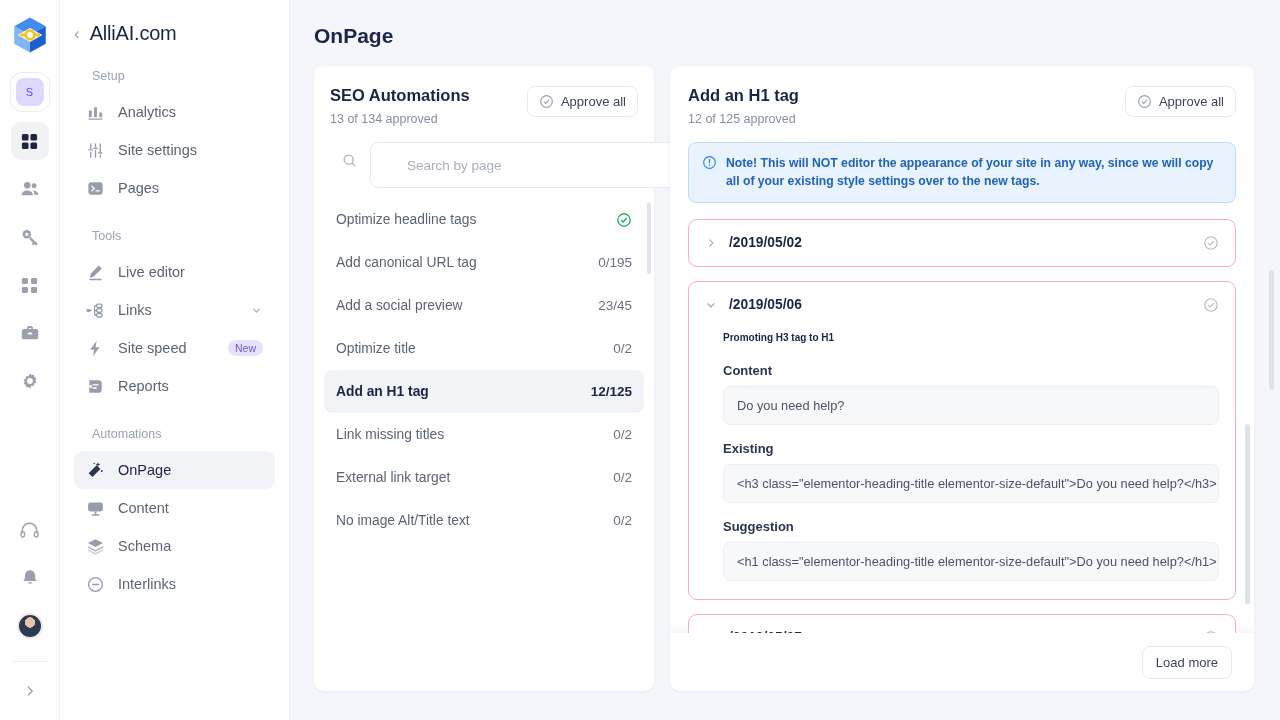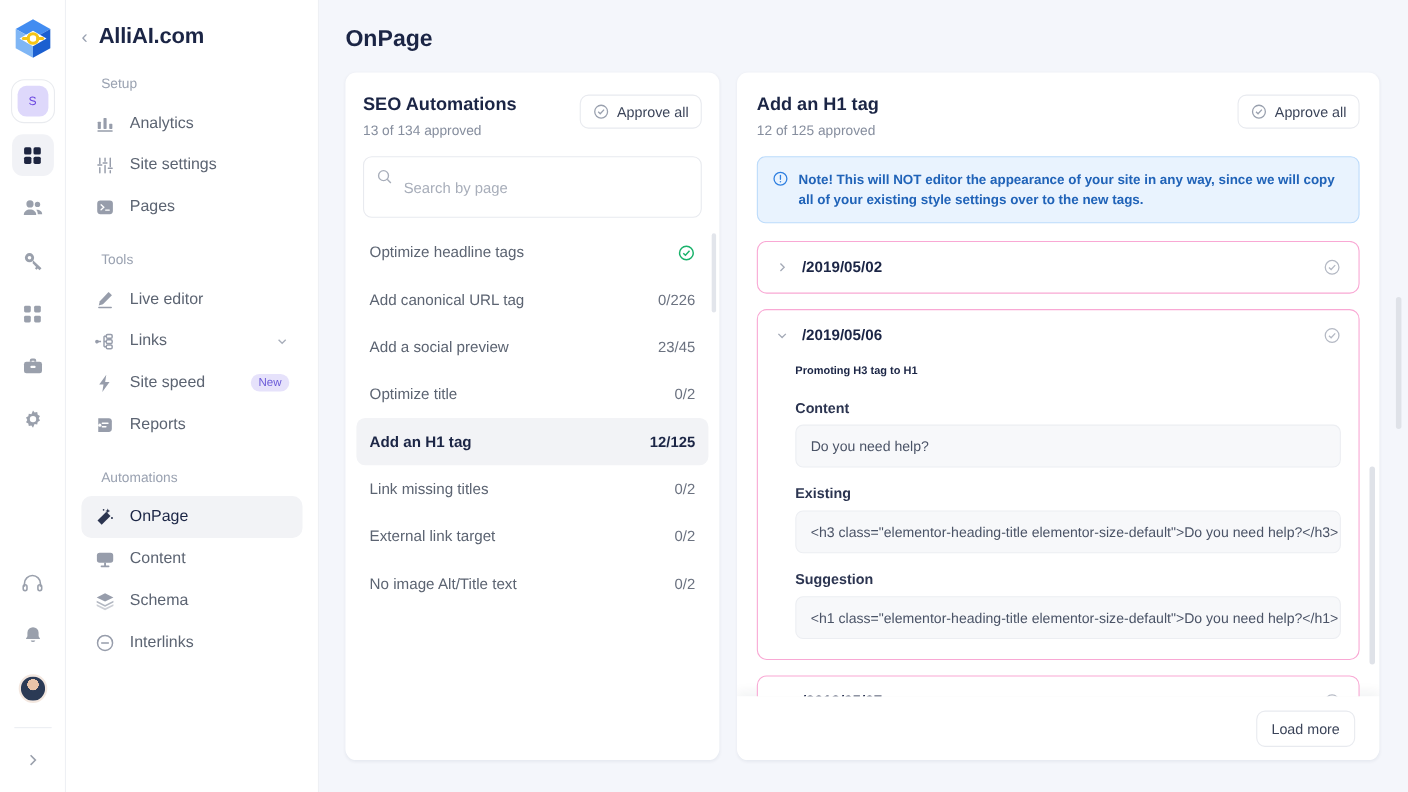--- a/index.html
+++ b/index.html
@@ -45,21 +45,21 @@
   .rail-divider { width: 34px; height: 1px; background: #eceef2; margin: 6px 0 10px; }
 
   
   .sidebar {
     width: 230px; height: 720px; background: #ffffff;
     border-right: 1px solid #eef0f4; flex: none;
     padding: 22px 0 0 0;
   }
   .sb-head { display: flex; align-items: center; gap: 10px; padding: 0 16px 0 14px; margin-bottom: 24px; }
   .sb-back { color: #9aa2b1; font-size: 17px; line-height: 1; cursor: pointer; }
-  .sb-title { font-size: 20px; font-weight: bold; color: #1b2545; letter-spacing: -0.2px; }
+  .sb-title { font-size: 20px; font-weight: normal; color: #1b2545; letter-spacing: -0.2px; }
   .sb-section { font-size: 12.5px; color: #9aa2b1; padding: 0 16px; margin: 0 0 10px 16px; }
   .sb-group { margin-bottom: 22px; }
   .nav-item {
     display: flex; align-items: center; gap: 13px;
     height: 38px; margin: 0 14px; padding: 0 12px;
     border-radius: 9px; color: #5c6472; font-size: 14.5px; cursor: pointer;
   }
   .nav-item .ni-label { flex: 1 1 auto; white-space: nowrap; }
   .nav-item.active { background: #f2f3f6; color: #1b2545; }
   .nav-ic { width: 19px; height: 19px; color: #979dab; flex: none; display: flex; align-items: center; justify-content: center; }
@@ -88,23 +88,23 @@
   .lp-sub { font-size: 12.5px; color: #868e9e; margin-top: 7px; }
   .approve-btn {
     display: flex; align-items: center; gap: 7px;
     border: 1px solid #e8eaef; background: #fff; border-radius: 8px;
     padding: 7px 11px; font-size: 13px; color: #3b4considered; color: #3a4considered;
     color: #3b4459; cursor: pointer; white-space: nowrap;
   }
   .approve-btn .ic { color: #99a0ae; display: flex; }
   .search-wrap { margin: 16px 16px 0; position: relative; }
   .search-input {
-    width: 100%; height: 56px; border: 1px solid #e8eaef; border-radius: 8px;
+    width: 100%; height: 46px; border: 1px solid #e8eaef; border-radius: 8px;
     padding: 0 12px 0 36px; font-size: 13.5px; color: #3b4459;
-    font-family: "Liberation Sans", sans-serif; background: #fff; outline: none;
+    font-family: "Liberation Sans", sans-serif; background: #fff; outline: none; margin-left: 40px;
   }
   .search-input::placeholder { color: #a8aeba; }
   .search-ic { position: absolute; left: 12px; top: 11px; color: #a8aeba; }
   .auto-list { margin-top: 10px; overflow: hidden; position: relative; flex: 1 1 auto; }
   .auto-item {
     display: flex; align-items: center; justify-content: space-between;
     height: 43px; margin: 0 10px; padding: 0 12px; border-radius: 8px;
     font-size: 13.8px; color: #5c6472; cursor: pointer;
   }
   .auto-item.selected { background: #f2f3f6; color: #1b2545; font-weight: bold; }
@@ -449,21 +449,21 @@
               <span>Optimize headline tags</span>
               <span class="check-green">
                 <svg width="16" height="16" viewBox="0 0 18 18" fill="none" stroke="currentColor" stroke-width="1.5">
                   <circle cx="9" cy="9" r="7"></circle>
                   <path d="M5.8 9.2 L8 11.3 L12.2 6.8"></path>
                 </svg>
               </span>
             </div>
             <div class="auto-item">
               <span>Add canonical URL tag</span>
-              <span class="auto-count">0/226</span>
+              <span class="auto-count">0/195</span>
             </div>
             <div class="auto-item">
               <span>Add a social preview</span>
               <span class="auto-count">23/45</span>
             </div>
             <div class="auto-item">
               <span>Optimize title</span>
               <span class="auto-count">0/2</span>
             </div>
             <div class="auto-item selected">

